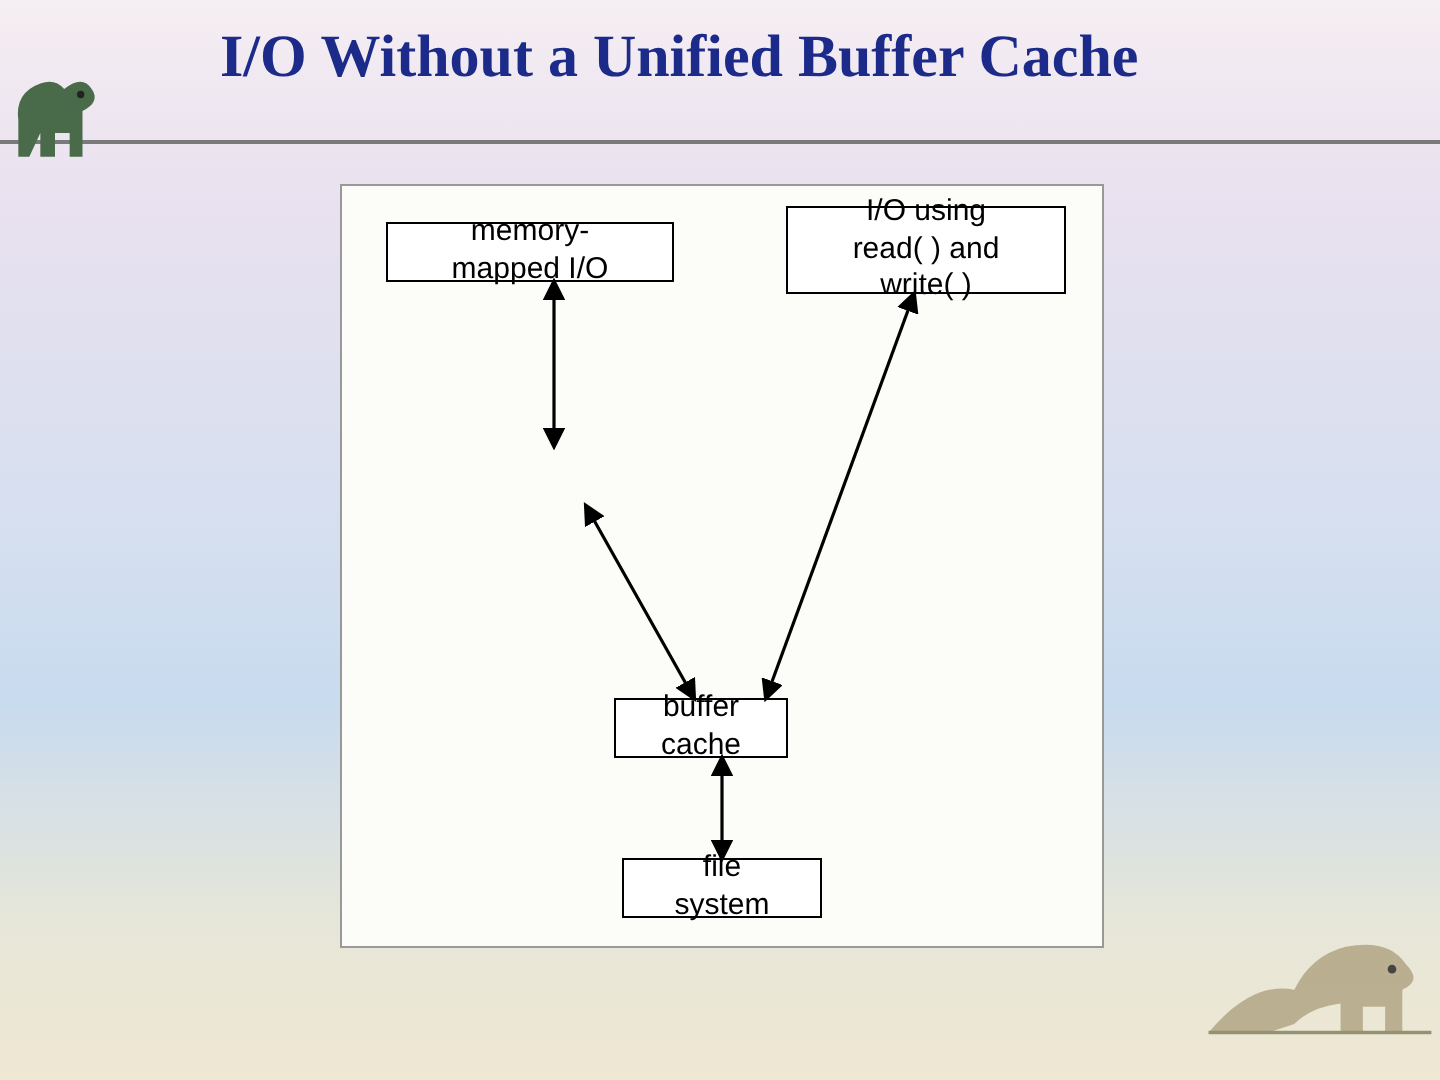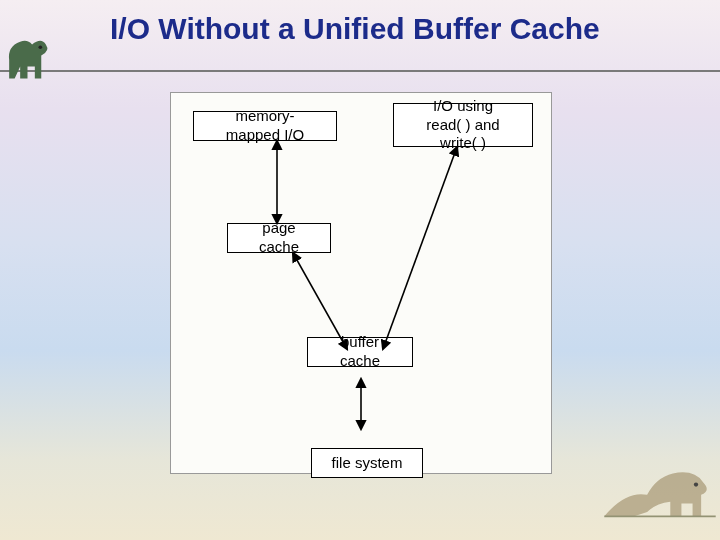--- a/index.html
+++ b/index.html
@@ -1,19 +1,19 @@
 <!DOCTYPE html>
 <html><head>
 <meta charset="utf-8">
 <style>
   html,body{margin:0;padding:0;width:720px;height:540px;font-family:Verdana,Geneva,sans-serif;overflow:hidden}
   .slide{position:relative;width:720px;height:540px;
     background:linear-gradient(180deg,#f5eef2 0%,#e8e0ef 20%,#d8e0f0 45%,#c9dbef 65%,#e6e6d9 85%,#efe8d2 100%)}
   .title{position:absolute;left:110px;top:12px;right:10px;
-    font-family:Liberation Sans, sans-serif;font-weight:bold;
+    font-family:Liberation Serif, serif;font-weight:bold;
     font-size:30px;color:#1c2b8a}
   .hr{position:absolute;left:0;top:70px;width:720px;height:2px;background:#7a7a7a}
   .dino-tl{position:absolute;left:0;top:28px;width:55px;height:55px}
   .dino-br{position:absolute;right:0;bottom:18px;width:120px;height:80px;opacity:.9}
   .diagram{position:absolute;left:170px;top:92px;width:380px;height:380px;
     background:#fcfcf9;border:1px solid #999}
   .node{position:absolute;border:1px solid #000;background:#fff;
     font-family:Arial,Helvetica,sans-serif;font-size:15px;color:#000;
     display:flex;align-items:center;justify-content:center;text-align:center;
     line-height:1.25;padding:4px 16px;box-sizing:border-box}
@@ -38,23 +38,22 @@
   <svg class="dino-br" viewBox="0 0 140 90">
     <path d="M5 85 Q30 55 55 60 Q65 40 85 35 Q110 30 120 45 Q130 55 118 60 L118 85 L108 85 L108 70 L95 70 L95 85 L82 85 L82 68 Q65 70 55 80 L40 85 Z" fill="#b6a98a"></path>
     <circle cx="112" cy="48" r="2.5" fill="#333"></circle>
     <path d="M5 85 L135 85" stroke="#8a8a6a" stroke-width="2"></path>
   </svg>
 
   <div class="diagram">
     <div class="node" style="left:22px;top:18px;width:144px;height:30px">memory-mapped I/O</div>
     <div class="node" style="left:222px;top:10px;width:140px;height:44px;white-space:pre-line">I/O using
 read( ) and write( )</div>
-    <div class="node" style="left:56px;top:130px;width:104px;height:30px">page cache</div>
-    <div class="node" style="left:136px;top:244px;width:106px;height:30px">buffer cache</div>
-    <div class="node" style="left:140px;top:355px;width:112px;height:30px">file system</div>
+    <div class="node" style="left:136px;top:256px;width:87px;height:30px">buffer cache</div>
+    <div class="node" style="left:140px;top:336px;width:100px;height:30px">file system</div>
 
     <svg class="arrows">
       <defs>
         <marker id="ah" viewBox="0 0 10 10" refX="8" refY="5" markerWidth="7" markerHeight="7" orient="auto-start-reverse">
           <path d="M0 0 L10 5 L0 10 Z" fill="#000"></path>
         </marker>
       </defs>
 
       <line x1="106" y1="48" x2="106" y2="130" stroke="#000" stroke-width="1.6" marker-start="url(#ah)" marker-end="url(#ah)"></line>
 

